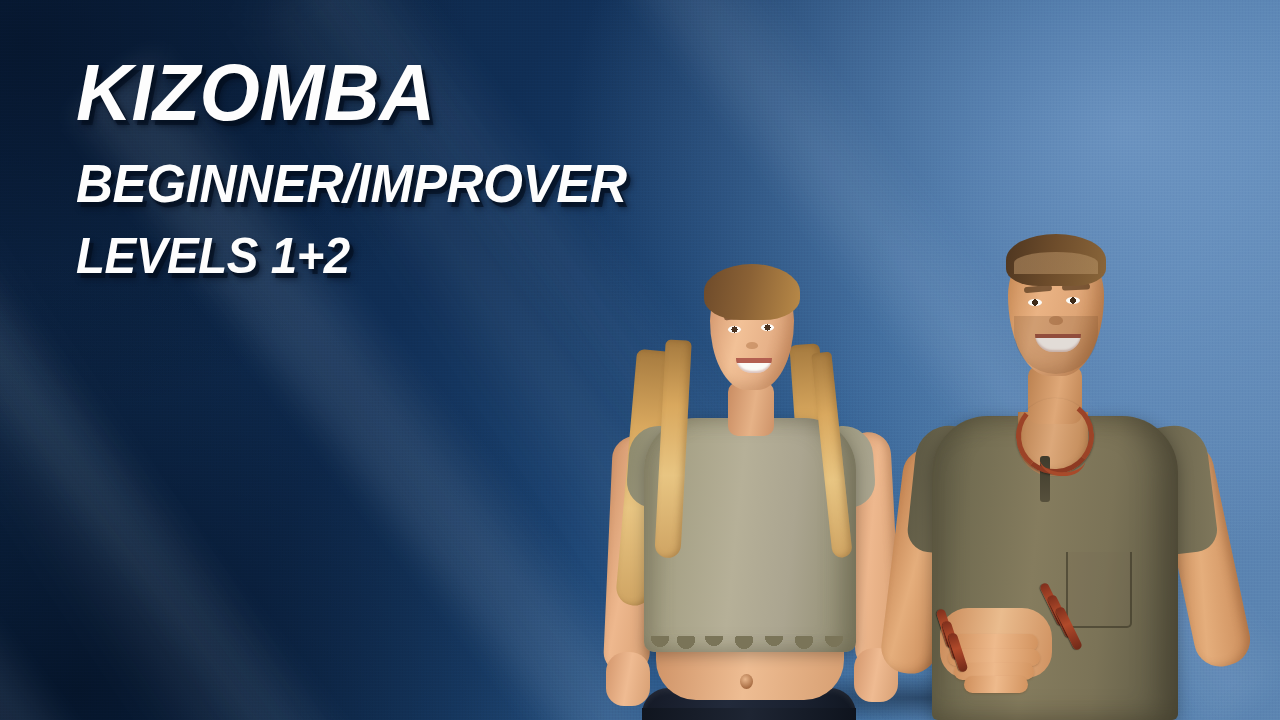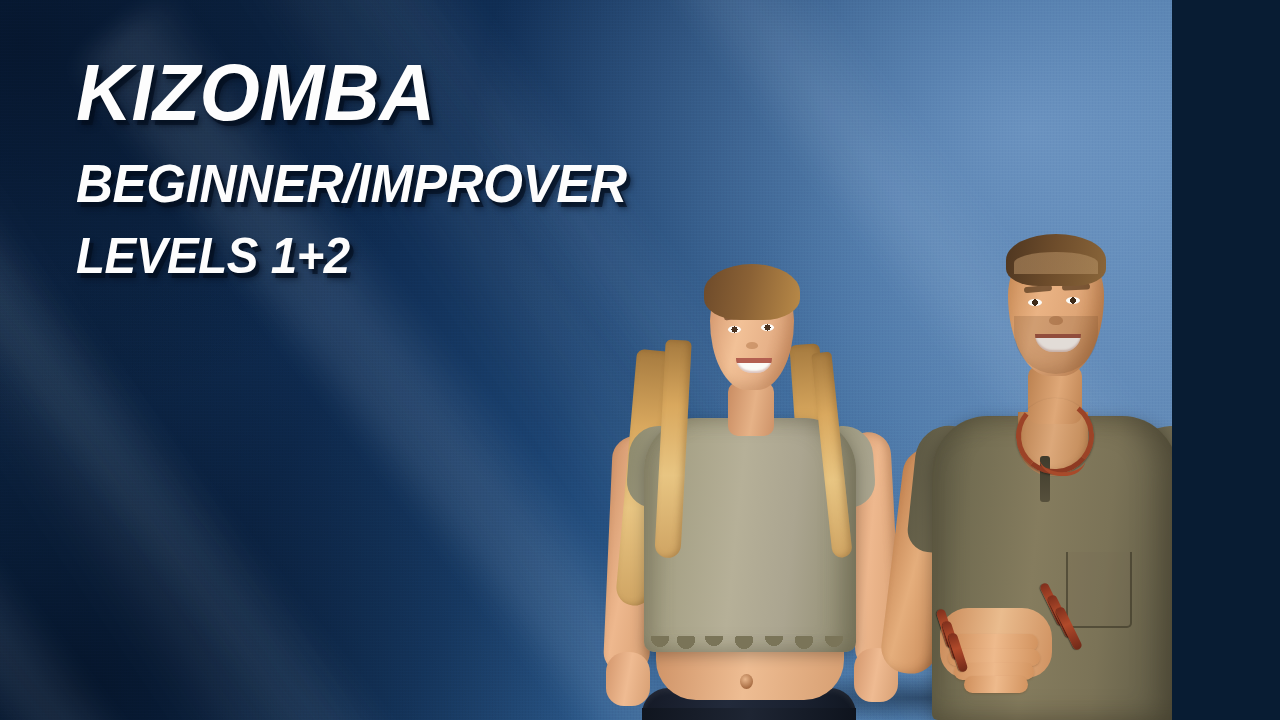--- a/index.html
+++ b/index.html
@@ -8,21 +8,21 @@
   html, body {
     width:1280px; height:720px;
     overflow:hidden;
     background:#081c33;
     font-family:"Liberation Sans", sans-serif;
   }
 
   
   #thumbnail {
     position:relative;
-    width:1172px; height:720px;
+    width:1280px; height:720px;
     overflow:hidden;
   }
 
   
   .bg-base {
     position:absolute; inset:0;
     background:
       radial-gradient(ellipse 900px 700px at 88% 18%, rgba(126,163,206,0.70) 0%, rgba(126,163,206,0.0) 62%),
       radial-gradient(ellipse 700px 620px at 100% 60%, rgba(98,137,182,0.62) 0%, rgba(98,137,182,0.0) 66%),
       linear-gradient(118deg,

